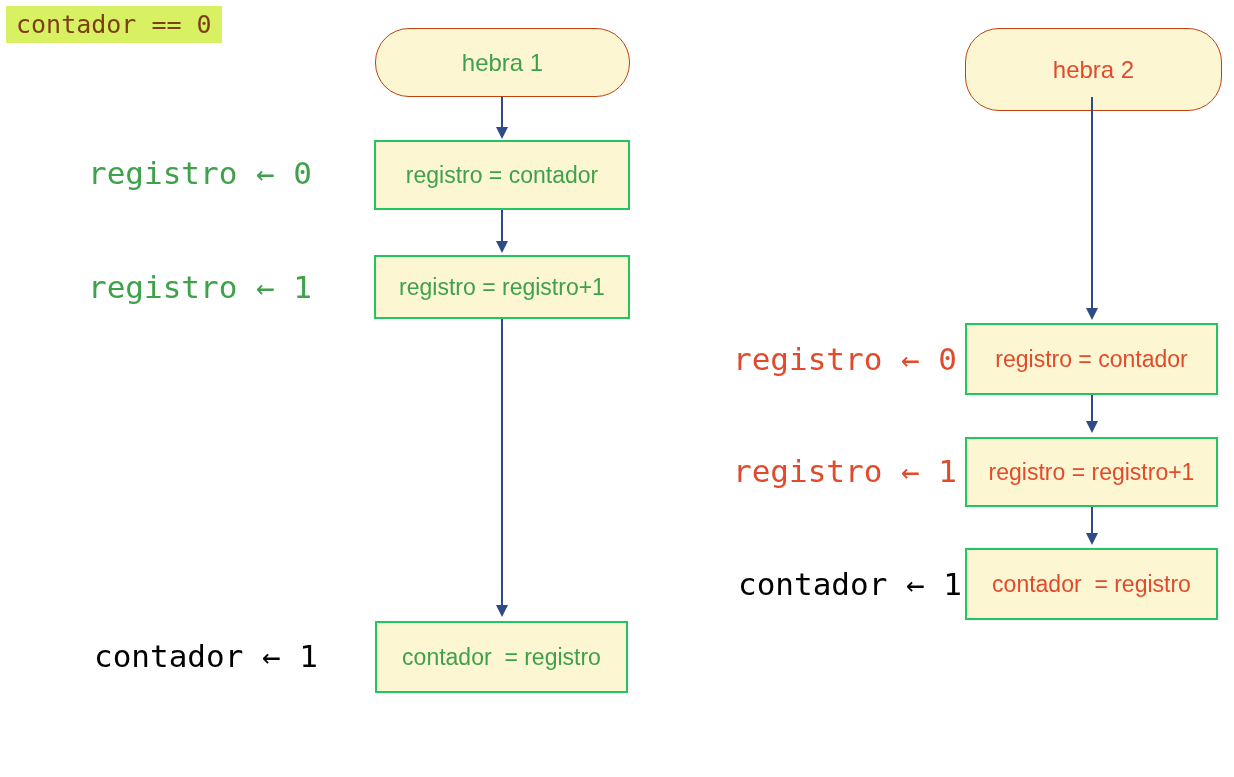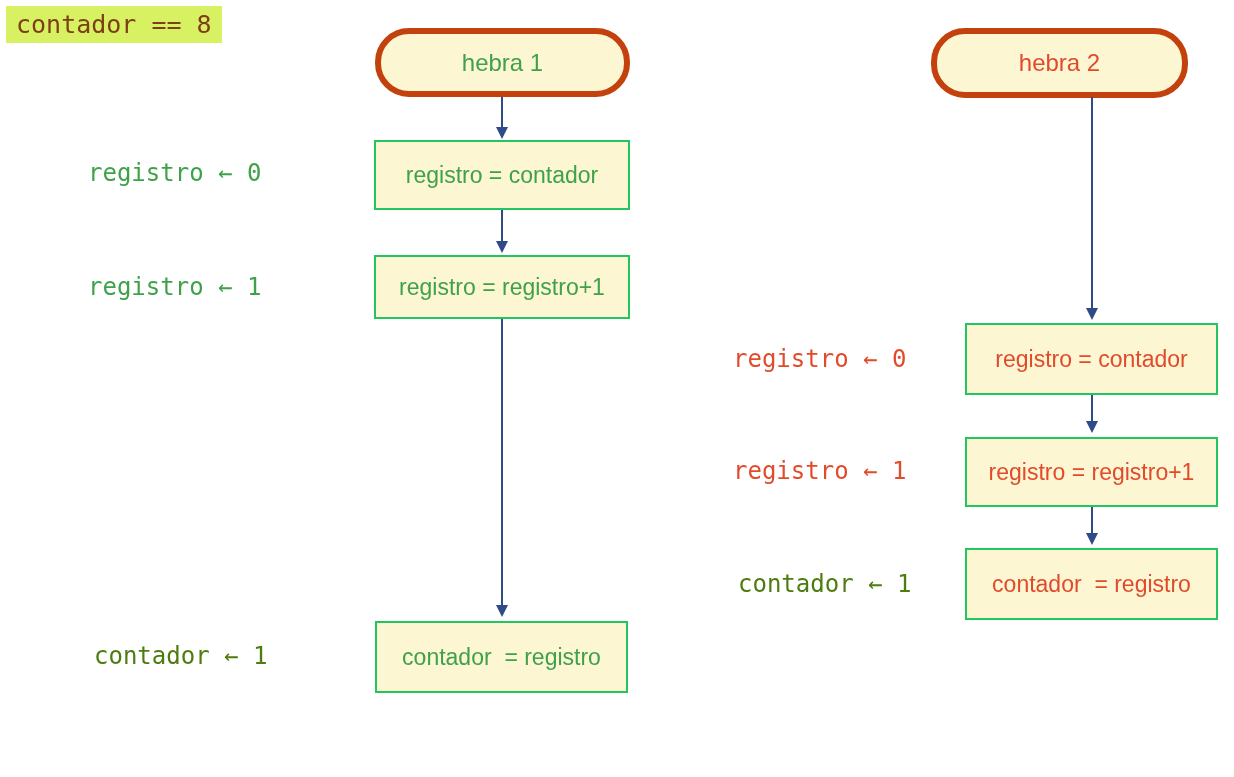--- a/index.html
+++ b/index.html
@@ -7,50 +7,50 @@
     position:relative; width:1234px; height:777px; background:#ffffff;
     font-family:"Liberation Sans", sans-serif; overflow:hidden;
   }
   .hl {
     position:absolute; background:#d7f163; color:#7d3f16;
     font-family:"DejaVu Sans Mono", monospace; font-size:25px;
     padding:4px 10px; white-space:pre; letter-spacing:0px;
   }
   .terminator {
     position:absolute; box-sizing:border-box; background:#fcf6d3;
-    border:6px solid #c2410c; border-radius:34px;
+    border:1px solid #c2410c; border-radius:34px;
     display:flex; align-items:center; justify-content:center;
     font-size:24px; white-space:pre;
   }
   .pbox {
     position:absolute; box-sizing:border-box; background:#fcf6d3;
     border:2px solid #22c55e;
     display:flex; align-items:center; justify-content:center;
     font-size:23px; white-space:pre;
   }
   .conn { position:absolute; width:2px; background:#2e4b88; }
   .arrowhead {
     position:absolute; width:0; height:0;
     border-left:6px solid transparent; border-right:6px solid transparent;
     border-top:12px solid #2e4b88;
   }
   .ann {
     position:absolute; font-family:"DejaVu Sans Mono", monospace;
-    font-size:24px; line-height:30px; white-space:pre;
+    font-size:31px; line-height:30px; white-space:pre;
   }
   .green { color:#3fa14a; }
   .red   { color:#e14b2c; }
-  .blue  { color:#4d7c0f; }
+  .blue  { color:#000000; }
 </style>
 </head>
 <body>
 
 <div class="canvas">
 
-  <div class="hl" style="left:6px; top:6px;">contador == 8</div>
+  <div class="hl" style="left:6px; top:6px;">contador == 0</div>
 
   <div class="terminator green" style="left:375px; top:28px; width:255px; height:69px;">hebra 1</div>
 
   <div class="conn" style="left:501px; top:97px; height:30px;"></div>
   <div class="arrowhead" style="left:496px; top:127px;"></div>
 
   <div class="pbox green" style="left:374px; top:140px; width:256px; height:70px;">registro = contador</div>
 
   <div class="conn" style="left:501px; top:210px; height:31px;"></div>
   <div class="arrowhead" style="left:496px; top:241px;"></div>
@@ -59,21 +59,21 @@
 
   <div class="conn" style="left:501px; top:319px; height:286px;"></div>
   <div class="arrowhead" style="left:496px; top:605px;"></div>
 
   <div class="pbox green" style="left:375px; top:621px; width:253px; height:72px;">contador  = registro</div>
 
   <div class="ann green" style="left:88px; top:158px;">registro ← 0</div>
   <div class="ann green" style="left:88px; top:272px;">registro ← 1</div>
   <div class="ann blue" style="left:94px; top:641px;">contador ← 1</div>
 
-  <div class="terminator red" style="left:931px; top:28px; width:257px; height:70px;text-align:center;">hebra 2</div>
+  <div class="terminator red" style="left:965px; top:28px; width:257px; height:83px;text-align:center;">hebra 2</div>
 
   <div class="conn" style="left:1091px; top:97px; height:211px;"></div>
   <div class="arrowhead" style="left:1086px; top:308px;"></div>
 
   <div class="pbox red" style="left:965px; top:323px; width:253px; height:72px;">registro = contador</div>
 
   <div class="conn" style="left:1091px; top:395px; height:26px;"></div>
   <div class="arrowhead" style="left:1086px; top:421px;"></div>
 
   <div class="pbox red" style="left:965px; top:437px; width:253px; height:70px;">registro = registro+1</div>

